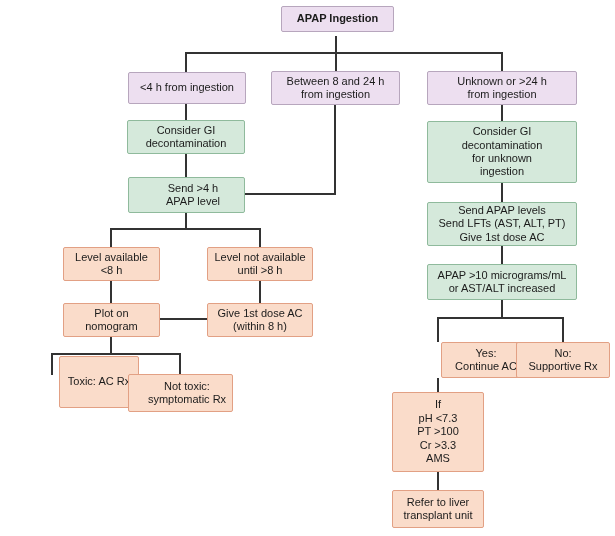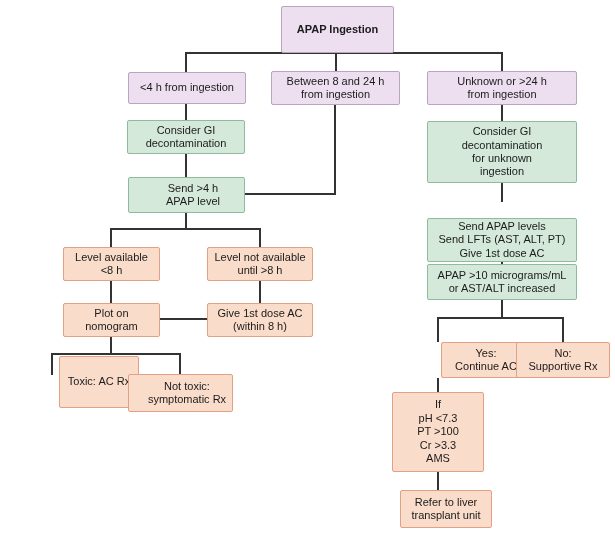--- a/index.html
+++ b/index.html
@@ -76,37 +76,37 @@
   <div class="v" style="left:501px; top:246px; height:18px;"></div>
 
   <div class="v" style="left:501px; top:300px; height:19px;"></div>
   <div class="h" style="left:437px; top:317px; width:127px;"></div>
   <div class="v" style="left:437px; top:317px; height:25px;"></div>
   <div class="v" style="left:562px; top:317px; height:25px;"></div>
 
   <div class="v" style="left:437px; top:378px; height:14px;"></div>
   <div class="v" style="left:437px; top:472px; height:18px;"></div>
 
-  <div class="node purple bold" style="left:281px; top:6px;   width:113px; height:47px;">APAP Ingestion</div>
+  <div class="node purple bold" style="left:281px; top:6px;   width:113px; height:26px;">APAP Ingestion</div>
 
   <div class="node purple" style="left:128px; top:72px;  width:118px; height:32px;">&lt;4 h from ingestion</div>
   <div class="node purple" style="left:271px; top:71px;  width:129px; height:34px;">Between 8 and 24 h
 from ingestion</div>
   <div class="node purple" style="left:427px; top:71px;  width:150px; height:34px;">Unknown or &gt;24 h
 from ingestion</div>
 
   <div class="node green" style="left:127px; top:120px; width:118px; height:34px;">Consider GI
 decontamination</div>
   <div class="node green" style="left:128px; top:177px; width:117px; height:36px;padding-left:15px;">Send &gt;4 h
 APAP level</div>
   <div class="node green" style="left:427px; top:121px; width:150px; height:62px;">Consider GI
 decontamination
 for unknown
 ingestion</div>
-  <div class="node green" style="left:427px; top:218px; width:150px; height:44px;">Send APAP levels
+  <div class="node green" style="left:427px; top:202px; width:150px; height:44px;">Send APAP levels
 Send LFTs (AST, ALT, PT)
 Give 1st dose AC</div>
   <div class="node green" style="left:427px; top:264px; width:150px; height:36px;">APAP &gt;10 micrograms/mL
 or AST/ALT increased</div>
 
   <div class="node pink" style="left:63px;  top:247px; width:97px;  height:34px;">Level available
 &lt;8 h</div>
   <div class="node pink" style="left:207px; top:247px; width:106px; height:34px;">Level not available
 until &gt;8 h</div>
   <div class="node pink" style="left:63px;  top:303px; width:97px;  height:34px;">Plot on
@@ -119,16 +119,16 @@
 
   <div class="node pink" style="left:393px; top:342px; width:90px;  height:36px;margin-left:48px;">Yes:
 Continue AC</div>
   <div class="node pink" style="left:516px; top:342px; width:94px;  height:36px;">No:
 Supportive Rx</div>
   <div class="node pink" style="left:392px; top:392px; width:92px;  height:80px;">If
 pH &lt;7.3
 PT &gt;100
 Cr &gt;3.3
 AMS</div>
-  <div class="node pink" style="left:392px; top:490px; width:92px;  height:38px;margin-left:8px;">Refer to liver
+  <div class="node pink" style="left:392px; top:490px; width:92px;  height:38px;">Refer to liver
 transplant unit</div>
 
 </div>
 
 </body></html>

